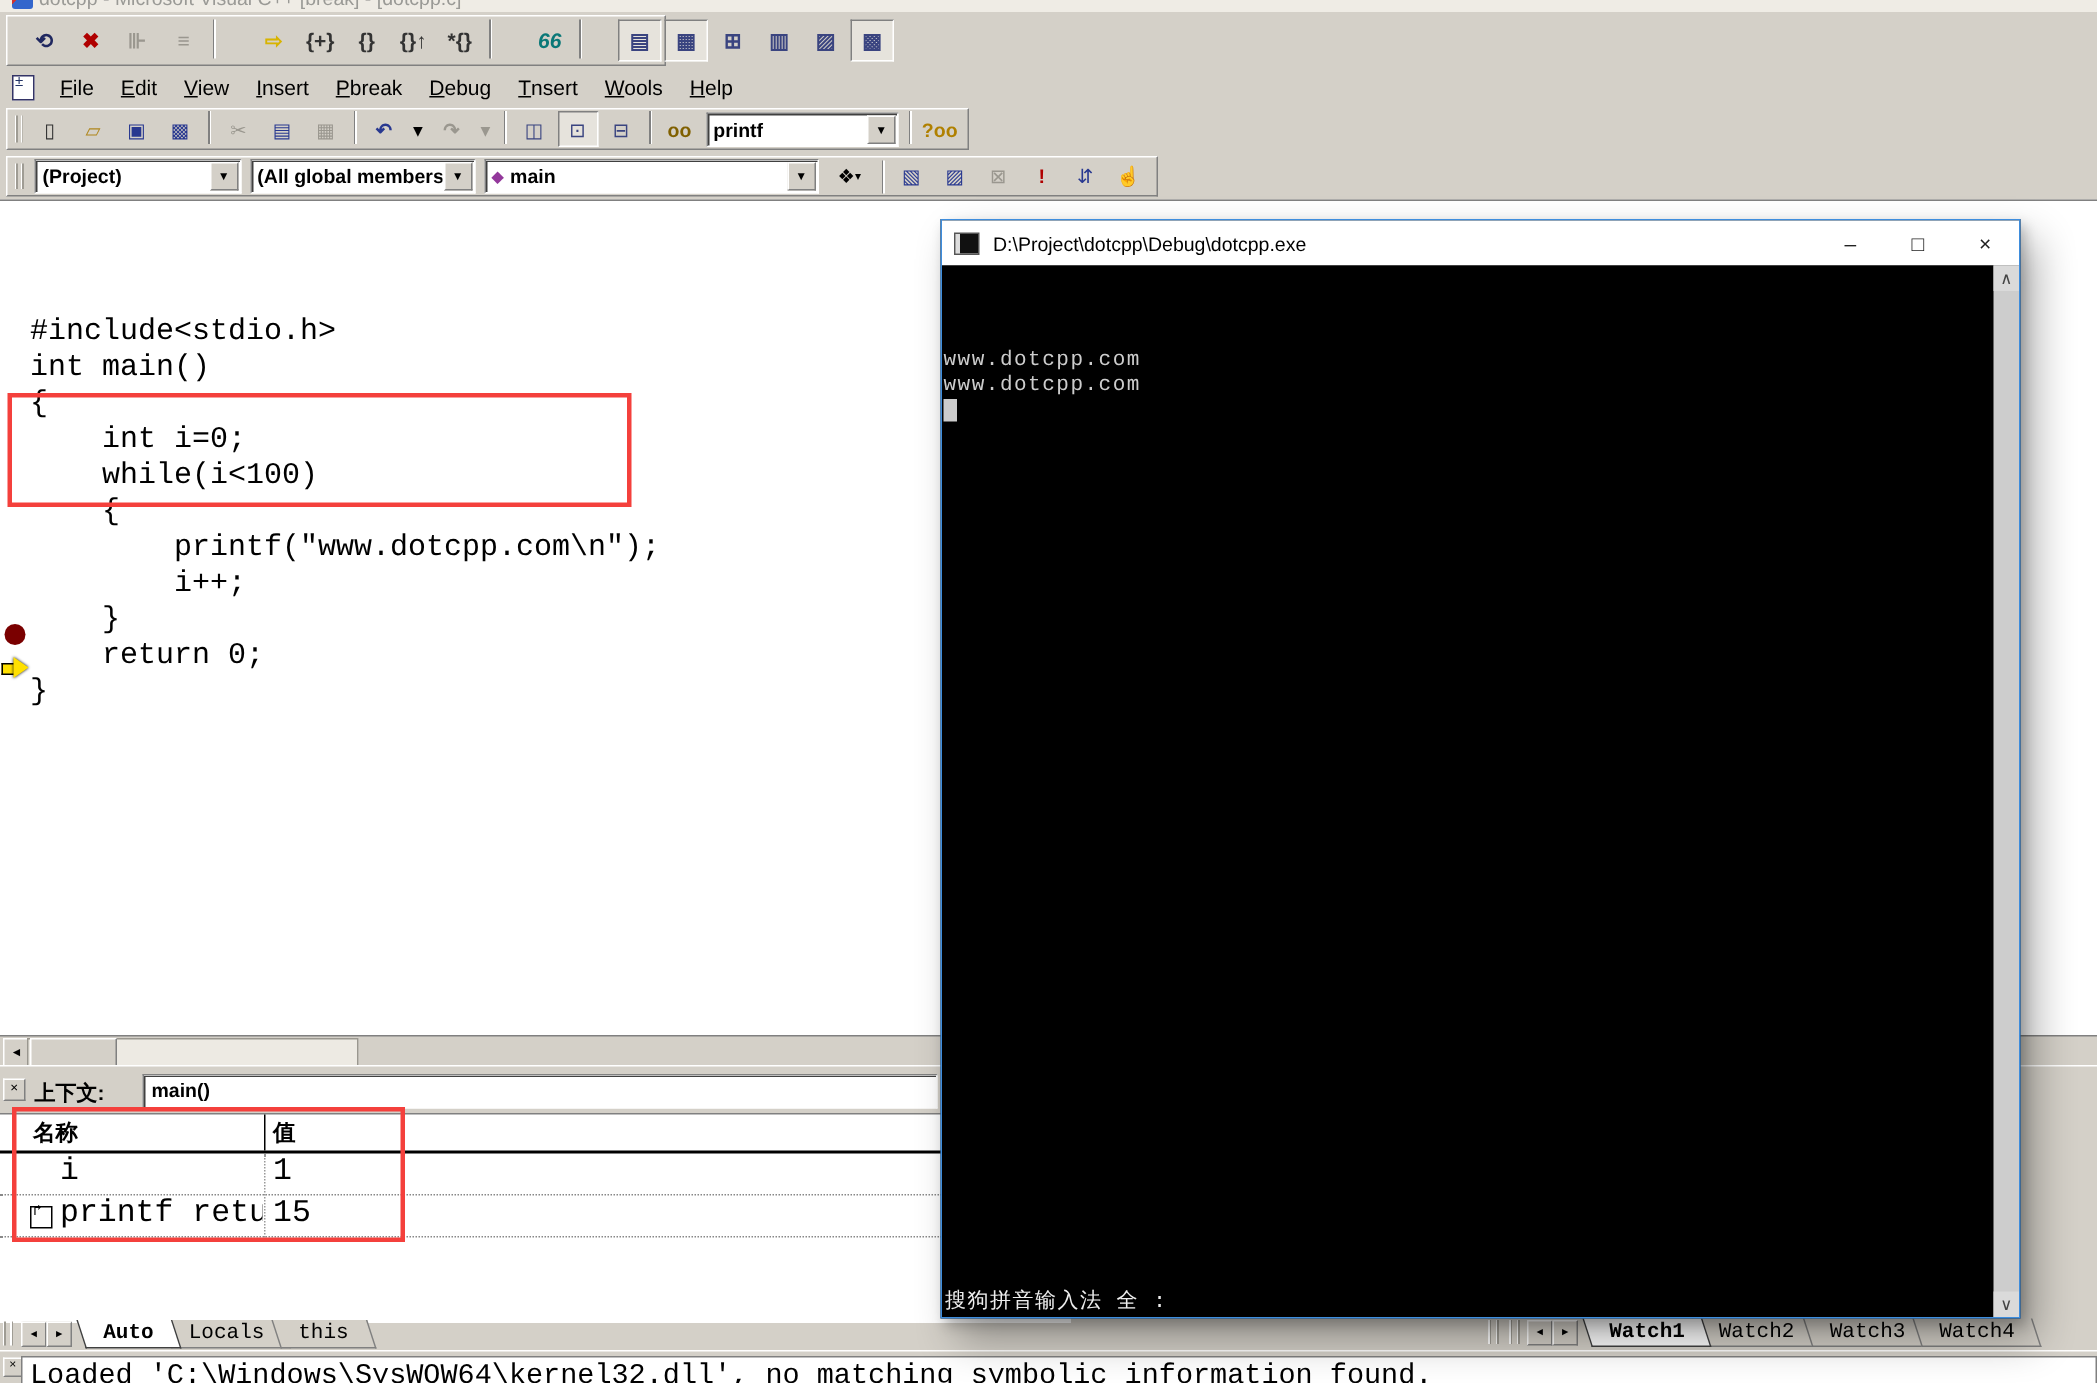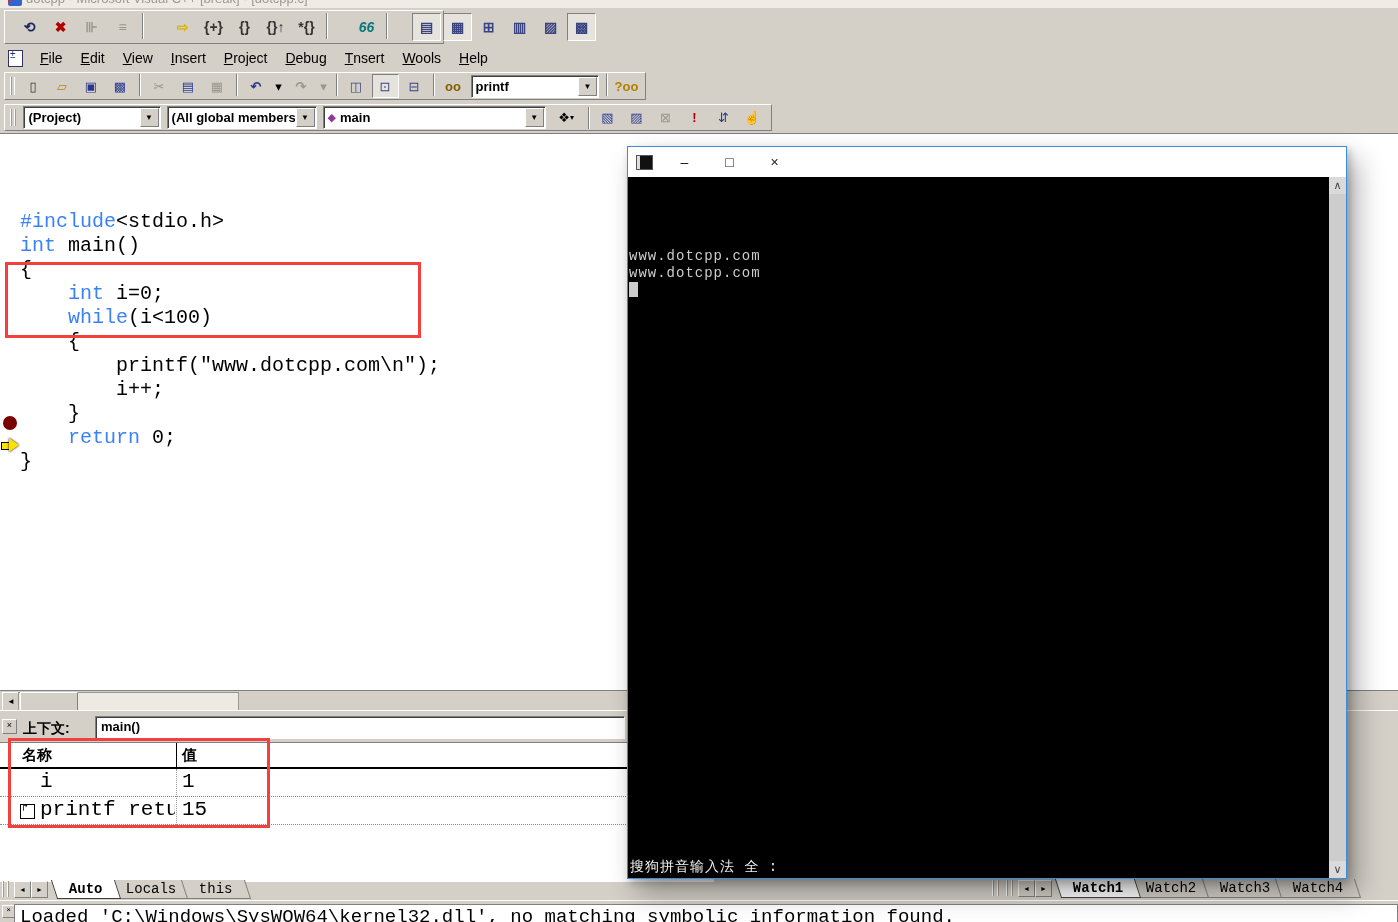--- a/index.html
+++ b/index.html
@@ -40,21 +40,21 @@
   #tb3 .chunk{left:4px;width:758px}
 
   .combo{height:21px;background:#fff;border:1px solid;border-color:#808080 #fff #fff #808080;box-shadow:inset 1px 1px 0 #404040;display:flex;align-items:center;position:relative;margin:0 3px}
   .combo .cval{font-weight:bold;font-size:13px;padding:0 4px;white-space:nowrap;overflow:hidden;flex:1}
   .combo .cbtn{width:17px;height:17px;margin:1px;background:#D4D0C8;border:1px solid;border-color:#fff #808080 #808080 #fff;display:flex;align-items:center;justify-content:center;font-size:8px;flex:none}
   .diamond{color:#93389B;margin-left:4px;font-size:11px}
 
   
   #editor{position:absolute;left:0;top:133px;width:100%;height:557px;background:#fff;border-top:1px solid #808080;overflow:hidden}
   .code{position:absolute;left:20px;top:4px;font-family:"Liberation Mono",monospace;font-size:20px;line-height:24px;white-space:pre}
-  .kw{color:#3b82f6}
+  .kw{color:#000000}
   .bp-dot{position:absolute;left:3px;top:282px;width:14px;height:14px;border-radius:50%;background:#7A0000}
   .cur-arrow{position:absolute;left:1px;top:304px;width:19px;height:15px}
   .cur-arrow .shaft{position:absolute;left:0;top:4px;width:8px;height:6px;background:#FFE000;border:1px solid #000;border-right:none}
   .cur-arrow .head{position:absolute;left:8px;top:0;width:0;height:0;border-top:7px solid transparent;border-bottom:7px solid transparent;border-left:10px solid #FFE000;filter:drop-shadow(0 0 1px #000)}
   .anno{position:absolute;border:3px solid #F4403C;z-index:6;pointer-events:none}
   #anno-code{left:5px;top:128px;width:410px;height:70px}
 
   
   #hscroll{position:absolute;left:0;top:690px;width:100%;height:20px;background:#D4D0C8;border-top:1px solid #808080}
   .hs-btn{position:absolute;left:2px;top:1px;width:16px;height:17px;background:#D4D0C8;border:1px solid;border-color:#fff #808080 #808080 #fff;font-size:8px;display:flex;align-items:center;justify-content:center}
@@ -103,21 +103,21 @@
   #output .pane-close{top:4px;width:11px;height:11px;font-size:8px;line-height:8px}
 
   
   #console{position:absolute;left:627px;top:146px;width:718px;height:731px;border:1px solid #3E8DDD;background:#000;z-index:10;box-shadow:10px 14px 26px rgba(0,0,0,.32),3px 4px 8px rgba(0,0,0,.22)}
   .con-title{position:absolute;left:0;top:0;width:100%;height:30px;background:#fff;display:flex;align-items:center}
   .con-icon{width:15px;height:13px;margin:0 9px 0 8px;background:linear-gradient(90deg,#ddd 0 3px,#111 3px);border:1px solid #555}
   .con-text{font-size:13px;color:#000;flex:1}
   .ctrl-group{display:flex;height:100%}
   .ctrl{width:45px;height:100%;display:flex;align-items:center;justify-content:center;font-size:14px;color:#222}
   .con-body{position:absolute;left:0;top:30px;right:17px;bottom:0;background:#000;overflow:hidden;font-family:"Liberation Mono",monospace;font-size:14px;color:#CCC;letter-spacing:1px}
-  .con-lines{padding:20px 0 0 1px;line-height:17px;white-space:pre}
+  .con-lines{padding:4px 0 0 1px;line-height:17px;white-space:pre}
   .con-cursor{width:9px;height:15px;background:#CCC;margin-left:1px}
   .ime-bar{position:absolute;left:2px;bottom:2px;color:#EEE;font-size:14px;white-space:pre}
   .con-scroll{position:absolute;right:0;top:30px;width:17px;bottom:0;background:#CDCDCD}
   .con-scroll .sarrow{position:absolute;left:0;width:17px;height:17px;display:flex;align-items:center;justify-content:center;font-size:11px;color:#444;background:#DADADA}
   .con-scroll .up{top:0}.con-scroll .down{bottom:0}
 </style>
 </head>
 <body>
 
 <div id="app">
@@ -194,21 +194,21 @@
   </div>
 
   <div id="menubar">
     <span class="doc-icon"></span>
     <div class="menus">
 
     <span class="menu-item"><span class="mfirst">F</span><span>ile</span></span>
         <span class="menu-item"><span class="mfirst">E</span><span>dit</span></span>
         <span class="menu-item"><span class="mfirst">V</span><span>iew</span></span>
         <span class="menu-item"><span class="mfirst">I</span><span>nsert</span></span>
-        <span class="menu-item"><span class="mfirst">P</span><span>roject</span></span>
+        <span class="menu-item"><span class="mfirst">P</span><span>break</span></span>
         <span class="menu-item"><span class="mfirst">D</span><span>ebug</span></span>
         <span class="menu-item"><span class="mfirst">T</span><span>nsert</span></span>
         <span class="menu-item"><span class="mfirst">W</span><span>ools</span></span>
         <span class="menu-item"><span class="mfirst">H</span><span>elp</span></span>
       </div>
   </div>
 
   <div class="tbrow" id="tb2">
     <div class="chunk">
       <div class="grip"></div>
@@ -423,20 +423,21 @@
   <div id="output">
     <div class="pane-close">×</div>
     <div class="obox">
       <div class="otext">Loaded 'C:\Windows\SysWOW64\kernel32.dll', no matching symbolic information found.</div>
     </div>
   </div>
 
   <div id="console">
     <div class="con-title">
       <span class="con-icon"></span>
+      <span class="con-text">D:\Project\dotcpp\Debug\dotcpp.exe</span>
       <div class="ctrl-group">
 
       <span class="ctrl">
             <span>–</span>
           </span>
           <span class="ctrl">
             <span>□</span>
           </span>
           <span class="ctrl">
             <span>×</span>

